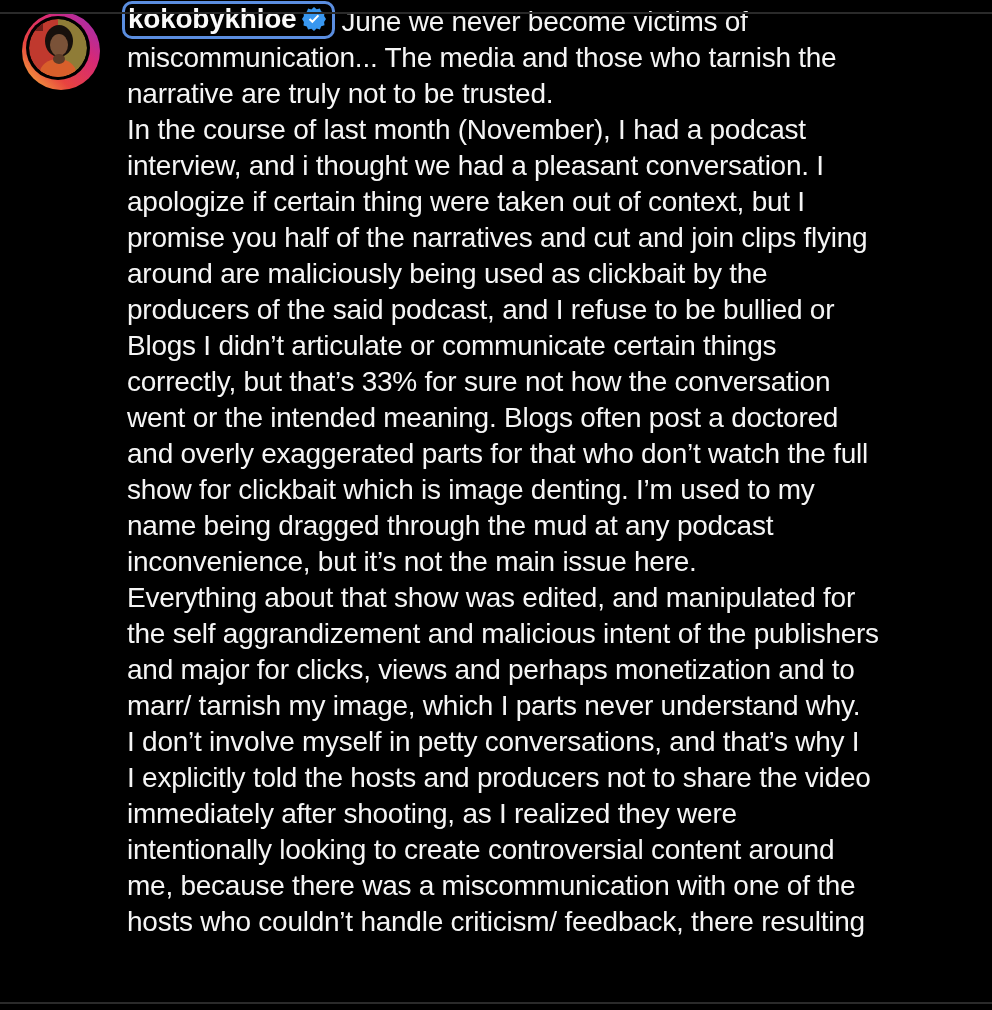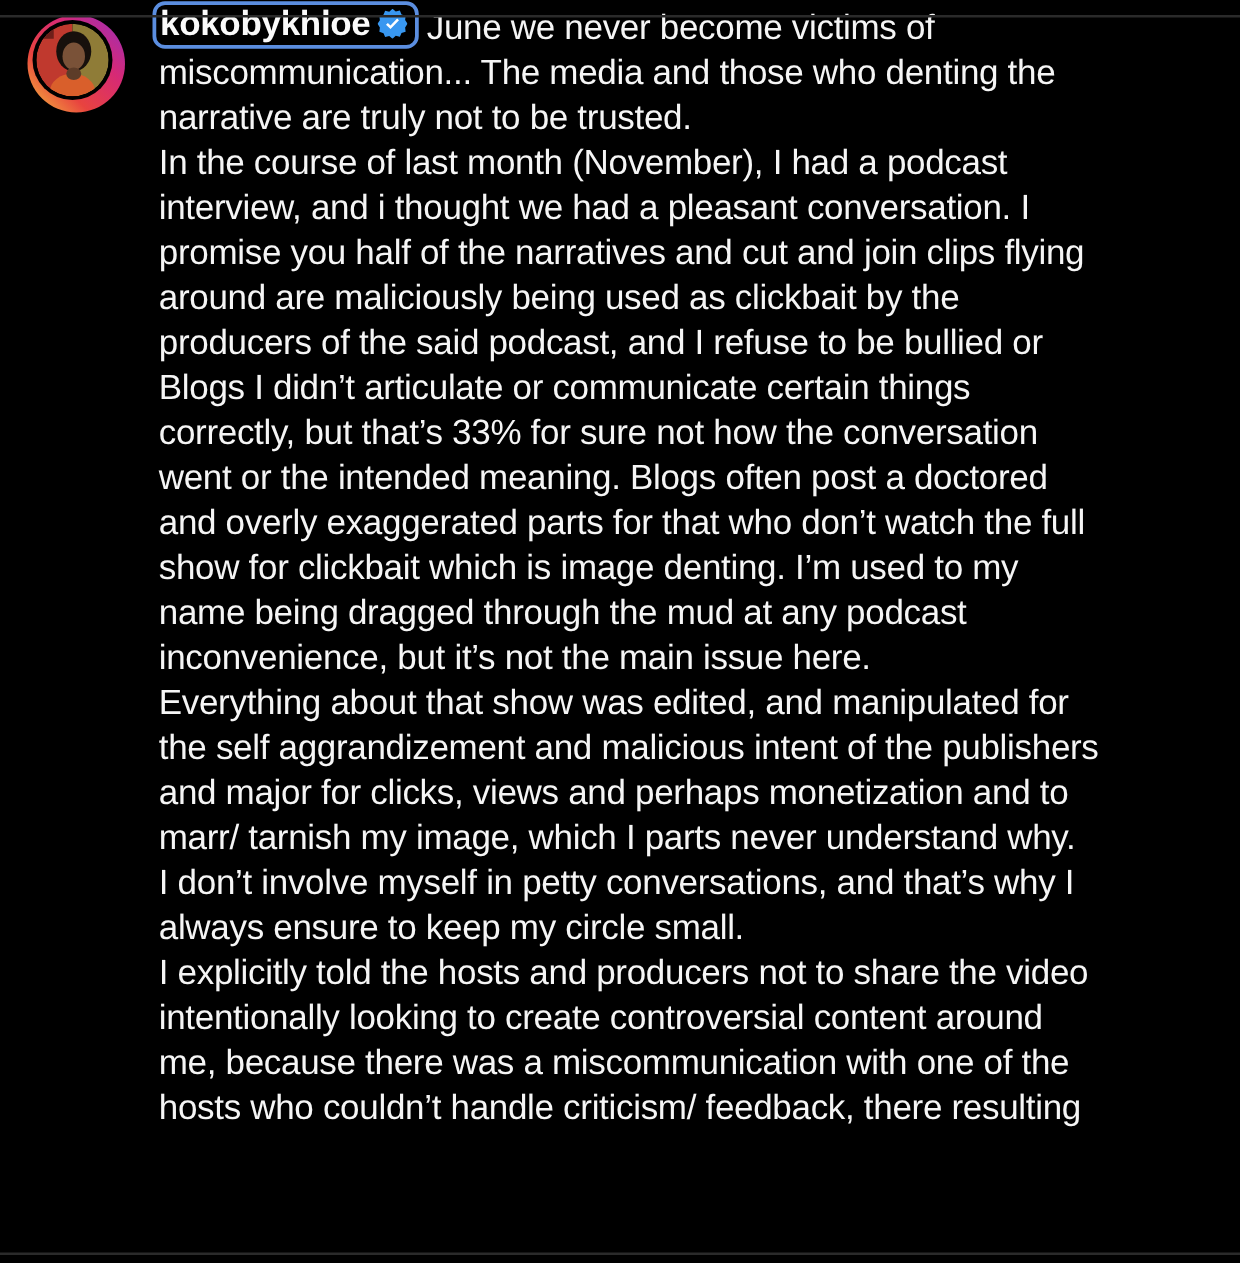--- a/index.html
+++ b/index.html
@@ -131,40 +131,41 @@
     <span class="username-box">
       <span class="username">kokobykhloe</span>
       <svg class="badge" viewBox="0 0 24 24">
         <path fill="#3897f0" d="M12 0l2.6 2.2 3.3-.8 1.3 3.1 3.3 1-0.4 3.4L24 12l-1.9 2.9.4 3.4-3.3 1-1.3 3.1-3.3-.8L12 24l-2.6-2.2-3.3.8-1.3-3.1-3.3-1 .4-3.4L0 12l1.9-2.9-.4-3.4 3.3-1L6.1 1.6l3.3.8z"></path>
         <path fill="#ffffff" d="M10.4 16.2l-3.6-3.4 1.5-1.5 2.1 2 5.3-5.6 1.5 1.4z"></path>
       </svg>
     </span>
     <span>June we never become victims of</span>
   </div>
   <div id="caption-lines">
-      <div class="line">miscommunication... The media and those who denting the</div>
+      <div class="line">miscommunication... The media and those who tarnish the</div>
       <div class="line">narrative are truly not to be trusted.</div>
       <div class="line">In the course of last month (November), I had a podcast</div>
       <div class="line">interview, and i thought we had a pleasant conversation. I</div>
+      <div class="line">apologize if certain thing were taken out of context, but I</div>
       <div class="line">promise you half of the narratives and cut and join clips flying</div>
       <div class="line">around are maliciously being used as clickbait by the</div>
       <div class="line">producers of the said podcast, and I refuse to be bullied or</div>
       <div class="line">Blogs I didn’t articulate or communicate certain things</div>
       <div class="line">correctly, but that’s 33% for sure not how the conversation</div>
       <div class="line">went or the intended meaning. Blogs often post a doctored</div>
       <div class="line">and overly exaggerated parts for that who don’t watch the full</div>
       <div class="line">show for clickbait which is image denting. I’m used to my</div>
       <div class="line">name being dragged through the mud at any podcast</div>
       <div class="line">inconvenience, but it’s not the main issue here.</div>
       <div class="line">Everything about that show was edited, and manipulated for</div>
       <div class="line">the self aggrandizement and malicious intent of the publishers</div>
       <div class="line">and major for clicks, views and perhaps monetization and to</div>
       <div class="line">marr/ tarnish my image, which I parts never understand why.</div>
       <div class="line">I don’t involve myself in petty conversations, and that’s why I</div>
-      <div class="line">always ensure to keep my circle small.</div>
       <div class="line">I explicitly told the hosts and producers not to share the video</div>
+      <div class="line">immediately after shooting, as I realized they were</div>
       <div class="line">intentionally looking to create controversial content around</div>
       <div class="line">me, because there was a miscommunication with one of the</div>
       <div class="line">hosts who couldn’t handle criticism/ feedback, there resulting</div>
     </div>
 </div>
 
 <div class="divider bottom"></div>
 
 </body></html>

